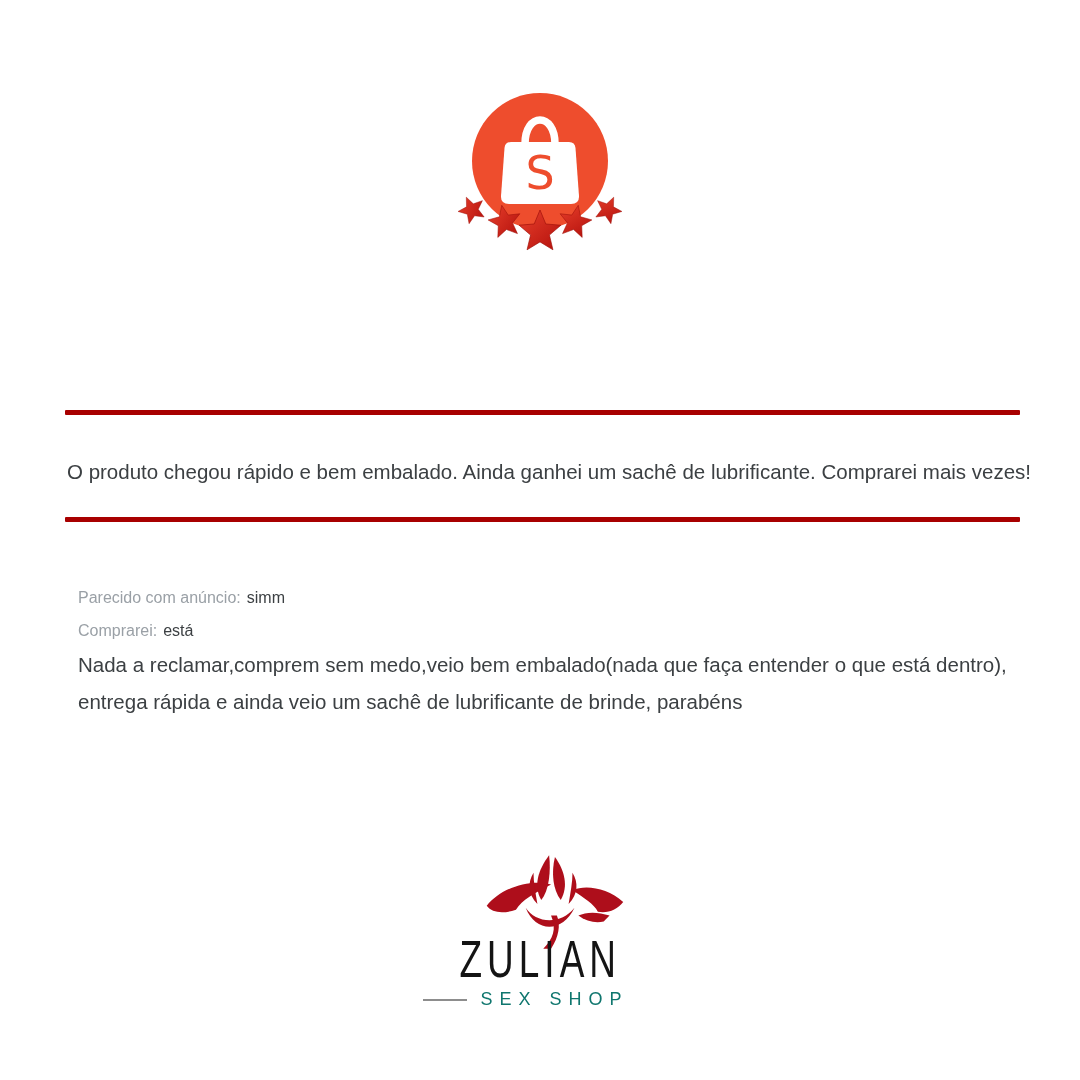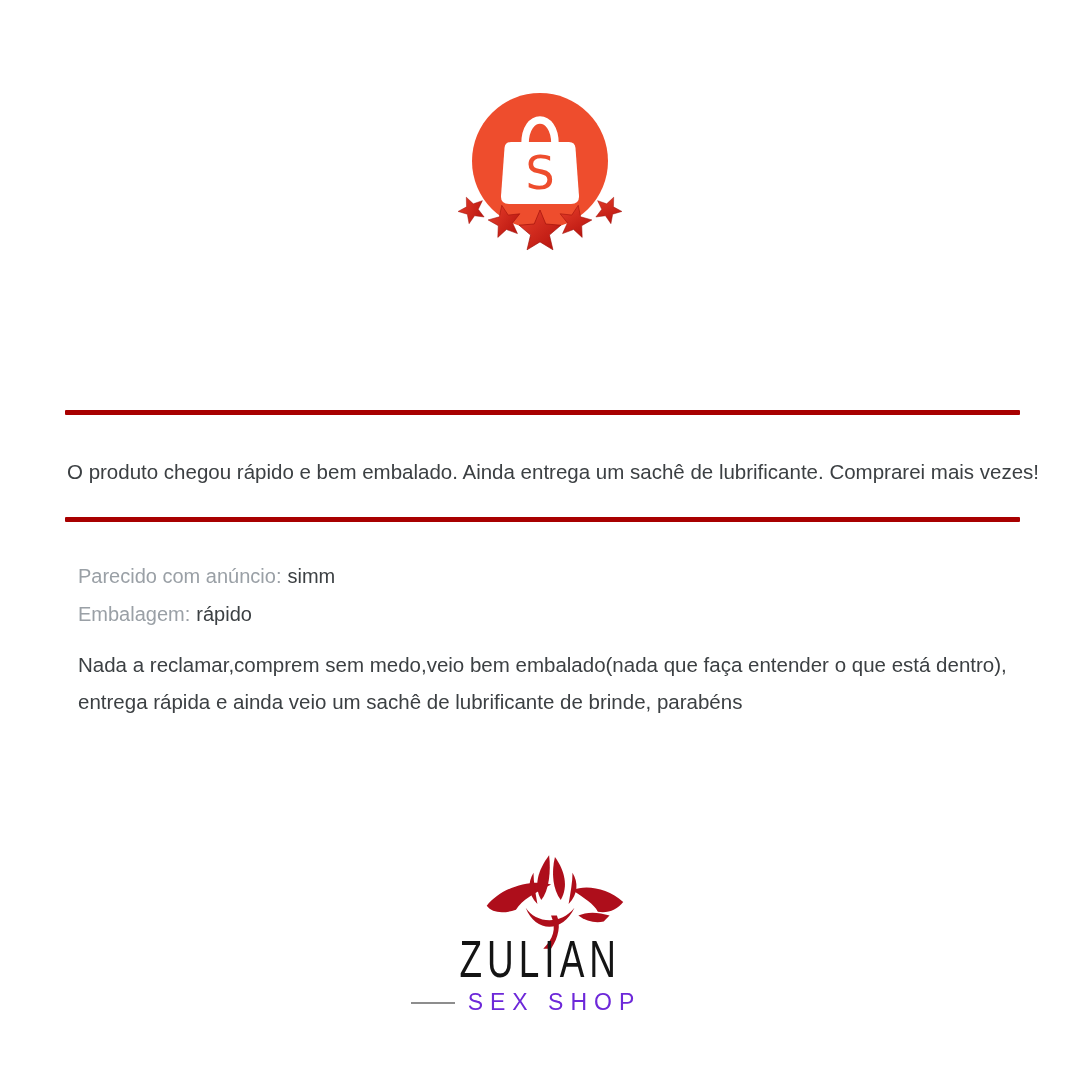--- a/index.html
+++ b/index.html
@@ -35,21 +35,21 @@
   }
   .divider{
     position:absolute;
     left:65px;
     width:955px;height:5px;
     border-radius:1px;
   }
   .divider-1{top:410px;}
   .divider-2{top:517px;}
   
-  .attrs{position:absolute;left:78px;top:565px;font-size:20px;}
+  .attrs{position:absolute;left:78px;top:589px;font-size:16px;}
   .attr-row{margin-bottom:15px;}
   .attr-label{color:#9aa0a6;}
   .attr-value{color:#3c4043;margin-left:6px;}
   .review-3{
     position:absolute;
     left:78px;top:646px;
     width:948px;
     font-size:20.5px;
     line-height:37px;
     color:#3c4043;
@@ -70,23 +70,23 @@
     transform-origin:center;
     line-height:1.05;
   }
   .tagline-row{
     display:flex;align-items:center;gap:13px;
     margin-top:7px;
     margin-left:-28px;
   }
   .tagline-rule{width:44px;height:2px;background:#8d8d8d;}
   .tagline{
-    font-size:23px;
+    font-size:18px;
     letter-spacing:7px;
-    color:#6d28d9;
+    color:#0f766e;
   }
 </style>
 </head>
 <body>
 
 <div class="canvas">
 
   <svg class="badge" viewBox="0 0 190 172" aria-hidden="true">
     <defs>
       <linearGradient id="starGrad" x1="0" y1="0" x2="1" y2="1">
@@ -104,30 +104,30 @@
       <use href="#star" transform="translate(60,136) rotate(-11) scale(17)"></use>
       <use href="#star" transform="translate(95,146) scale(22)"></use>
       <use href="#star" transform="translate(130,136) rotate(11) scale(17)"></use>
       <use href="#star" transform="translate(163,124) rotate(24) scale(14)"></use>
     </g>
   </svg>
 
 
   <div class="divider divider-1" style="background:#A80000"></div>
 
-  <div class="review-line review-2">O produto chegou rápido e bem embalado. Ainda entrega um sachê de lubrificante. Comprarei mais vezes!</div>
+  <div class="review-line review-2">O produto chegou rápido e bem embalado. Ainda ganhei um sachê de lubrificante. Comprarei mais vezes!</div>
 
   <div class="divider divider-2" style="background:#A80000"></div>
 
   <div class="attrs">
     <div class="attr-row">
       <span class="attr-label">Parecido com anúncio:</span><span class="attr-value">simm</span>
     </div>
     <div class="attr-row">
-      <span class="attr-label">Embalagem:</span><span class="attr-value">rápido</span>
+      <span class="attr-label">Comprarei:</span><span class="attr-value">está</span>
     </div>
   </div>
 
   <div class="review-3">Nada a reclamar,comprem sem medo,veio bem embalado(nada que faça entender o que está dentro), entrega rápida e ainda veio um sachê de lubrificante de brinde, parabéns</div>
 
   <div class="footer-logo">
     <svg class="rose" viewBox="0 0 160 100" aria-hidden="true">
       <g fill="#AE0E1B" transform="translate(4,0)">
 
         <path d="M8,56 C22,38 52,28 74,34 C58,42 44,50 38,60 C26,64 14,64 8,56 Z"></path>

